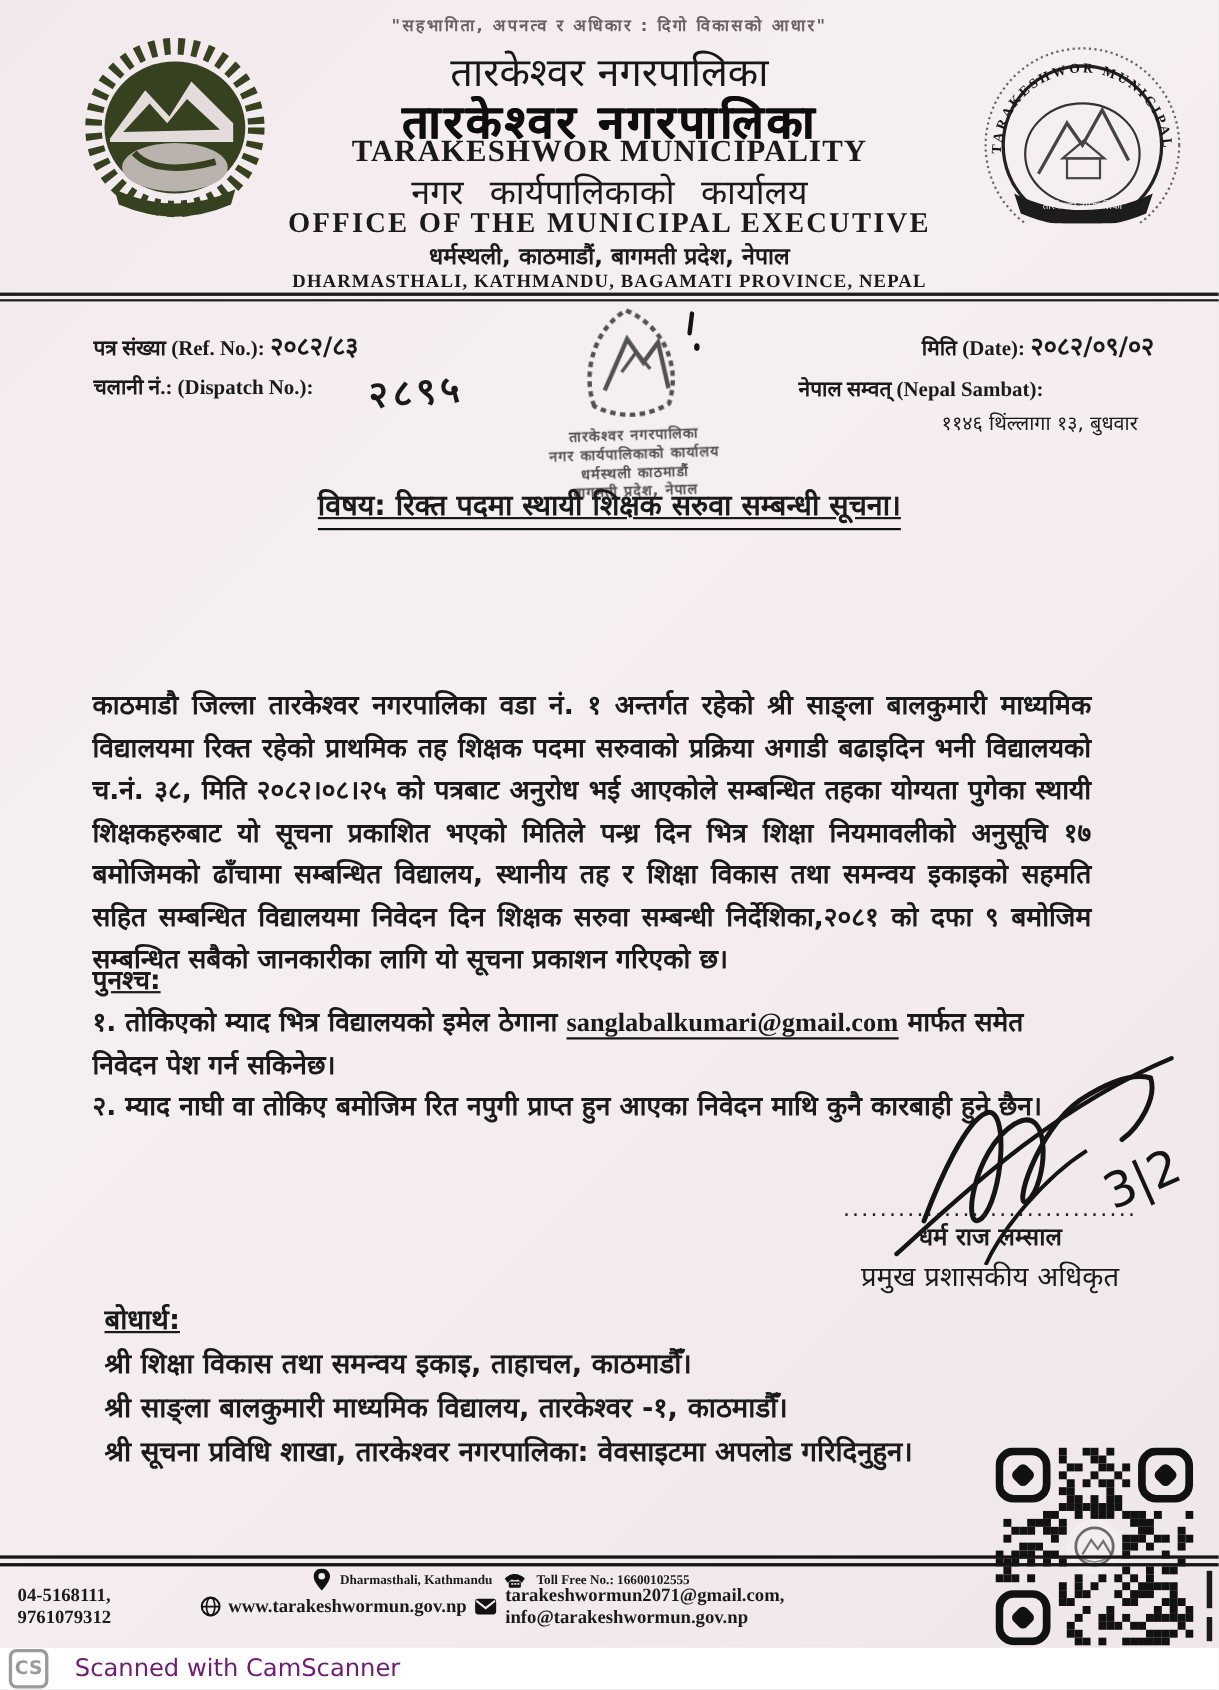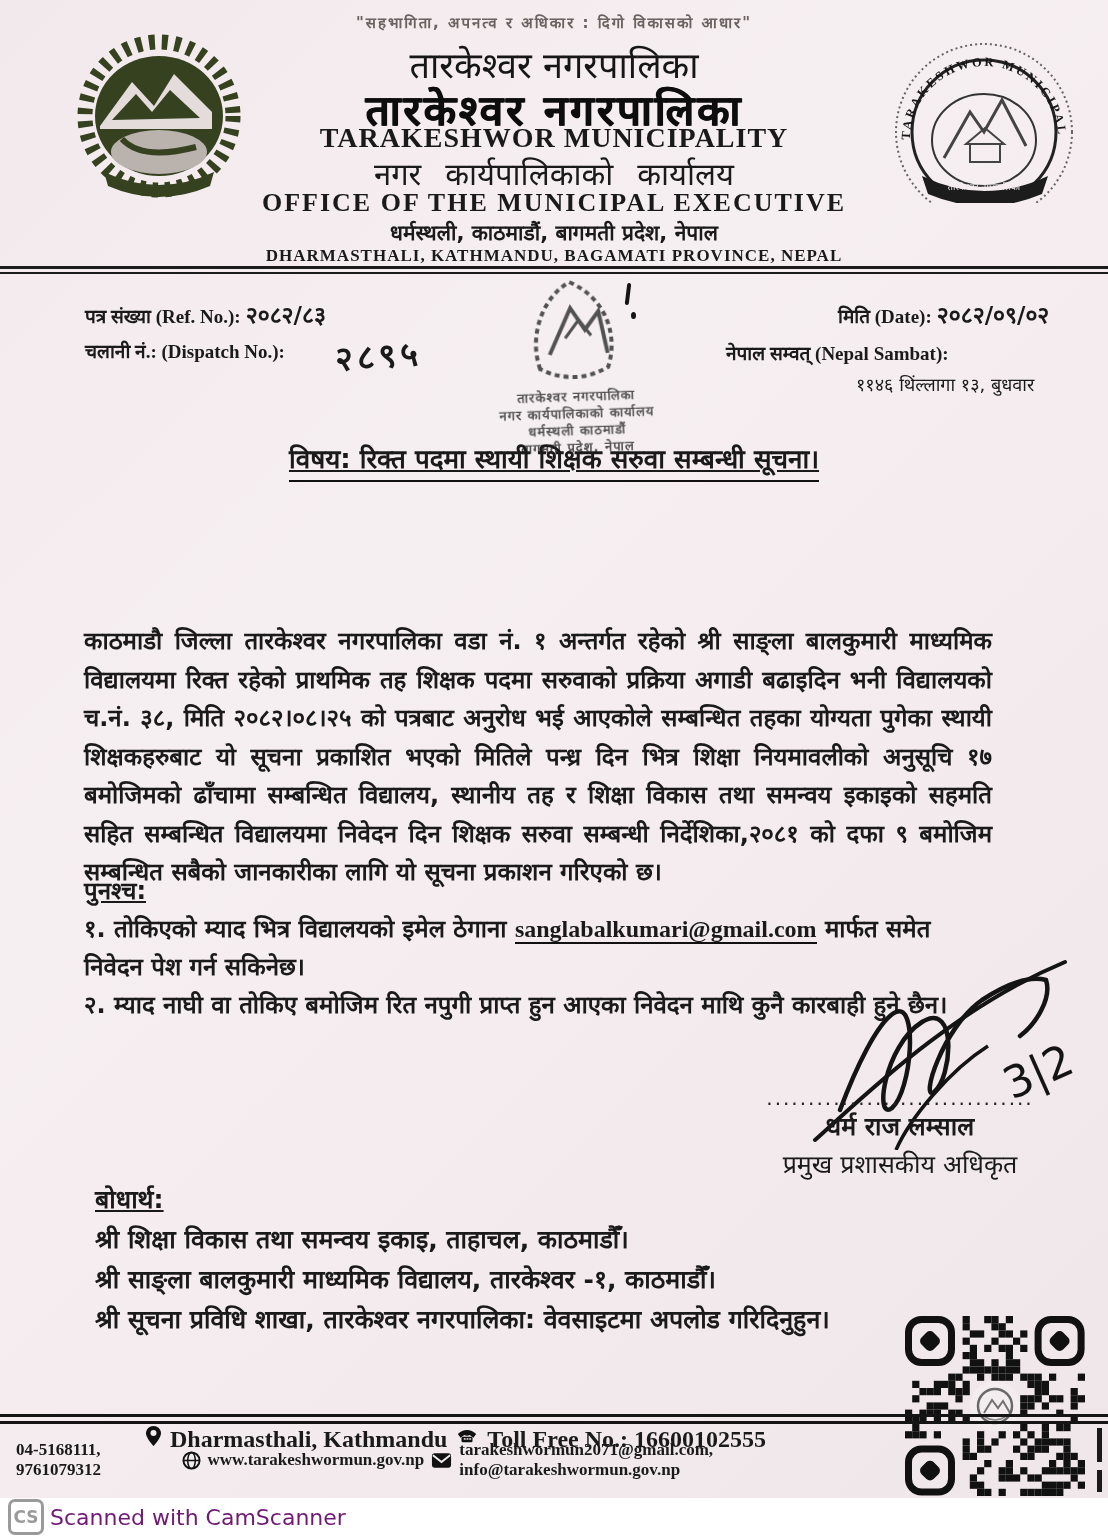--- a/index.html
+++ b/index.html
@@ -38,37 +38,37 @@
            padding-bottom:4px;text-decoration:underline;}
   .saluta{left:88px;top:560px;font-size:25px;font-weight:600;}
   .bodytxt{left:84px;top:622px;width:908px;font-size:24px;line-height:38.5px;
            font-weight:600;text-align:justify;}
   .ps{left:84px;top:872px;width:908px;font-size:24px;line-height:38px;font-weight:600;}
   .ps .h{font-weight:bold;text-decoration:underline;}
   .u{border-bottom:2px solid #111;font-family:"Liberation Serif",serif;font-weight:bold;}
   
   .sigblock{left:760px;top:1086px;width:280px;text-align:center;}
   .dots{font-size:20px;letter-spacing:2px;color:#222;}
-  .signame{font-size:25px;font-weight:bold;margin-top:-2px;}
+  .signame{font-size:22px;font-weight:bold;margin-top:-2px;}
   .sigtitle{font-size:25px;font-weight:normal;margin-top:4px;}
   
   .cc{left:95px;top:1180px;font-size:25px;line-height:40px;font-weight:600;}
   .cc .h{font-weight:bold;text-decoration:underline;}
   
   .fr2{left:0;top:1414px;width:1108px;}
   .fr2 .l1{height:3px;background:#151515;}
   .fr2 .l2{height:3px;background:#151515;margin-top:4px;}
   .fline1{left:16px;top:1440px;width:880px;display:flex;align-items:center;
           justify-content:center;gap:7px;font-size:17px;}
-  .fline2{left:16px;top:1426px;width:880px;display:flex;align-items:flex-start;
-          justify-content:center;gap:9px;font-size:24px;}
+  .fline2{left:16px;top:1426px;width:880px;display:flex;align-items:center;
+          justify-content:center;gap:9px;font-size:12px;}
   .ficon{display:inline-flex;flex:0 0 auto;}
   
   .csbar{left:0;top:1498px;width:1108px;height:38px;background:#ffffff;
-         display:flex;align-items:center;gap:6px;padding-left:8px;box-sizing:border-box;}
+         display:flex;align-items:center;gap:24px;padding-left:8px;box-sizing:border-box;}
   .csbadge{width:30px;height:30px;border:3px solid #9a9a9a;border-radius:7px;
            color:#9a9a9a;font-weight:bold;font-size:17px;display:flex;
            align-items:center;justify-content:center;background:#fff;}
   .cstext{color:#701a75;font-size:22px;}
   
   .inkbar{left:626px;top:283px;width:4px;height:22px;background:#141414;
           transform:rotate(7deg);border-radius:2px;}
   .inkdot{left:631px;top:312px;width:5px;height:7px;background:#141414;border-radius:50%;}
   .edgebar1{left:1097px;top:1428px;width:5px;height:34px;background:#1a1a1a;}
   .edgebar2{left:1097px;top:1470px;width:5px;height:22px;background:#1a1a1a;}

